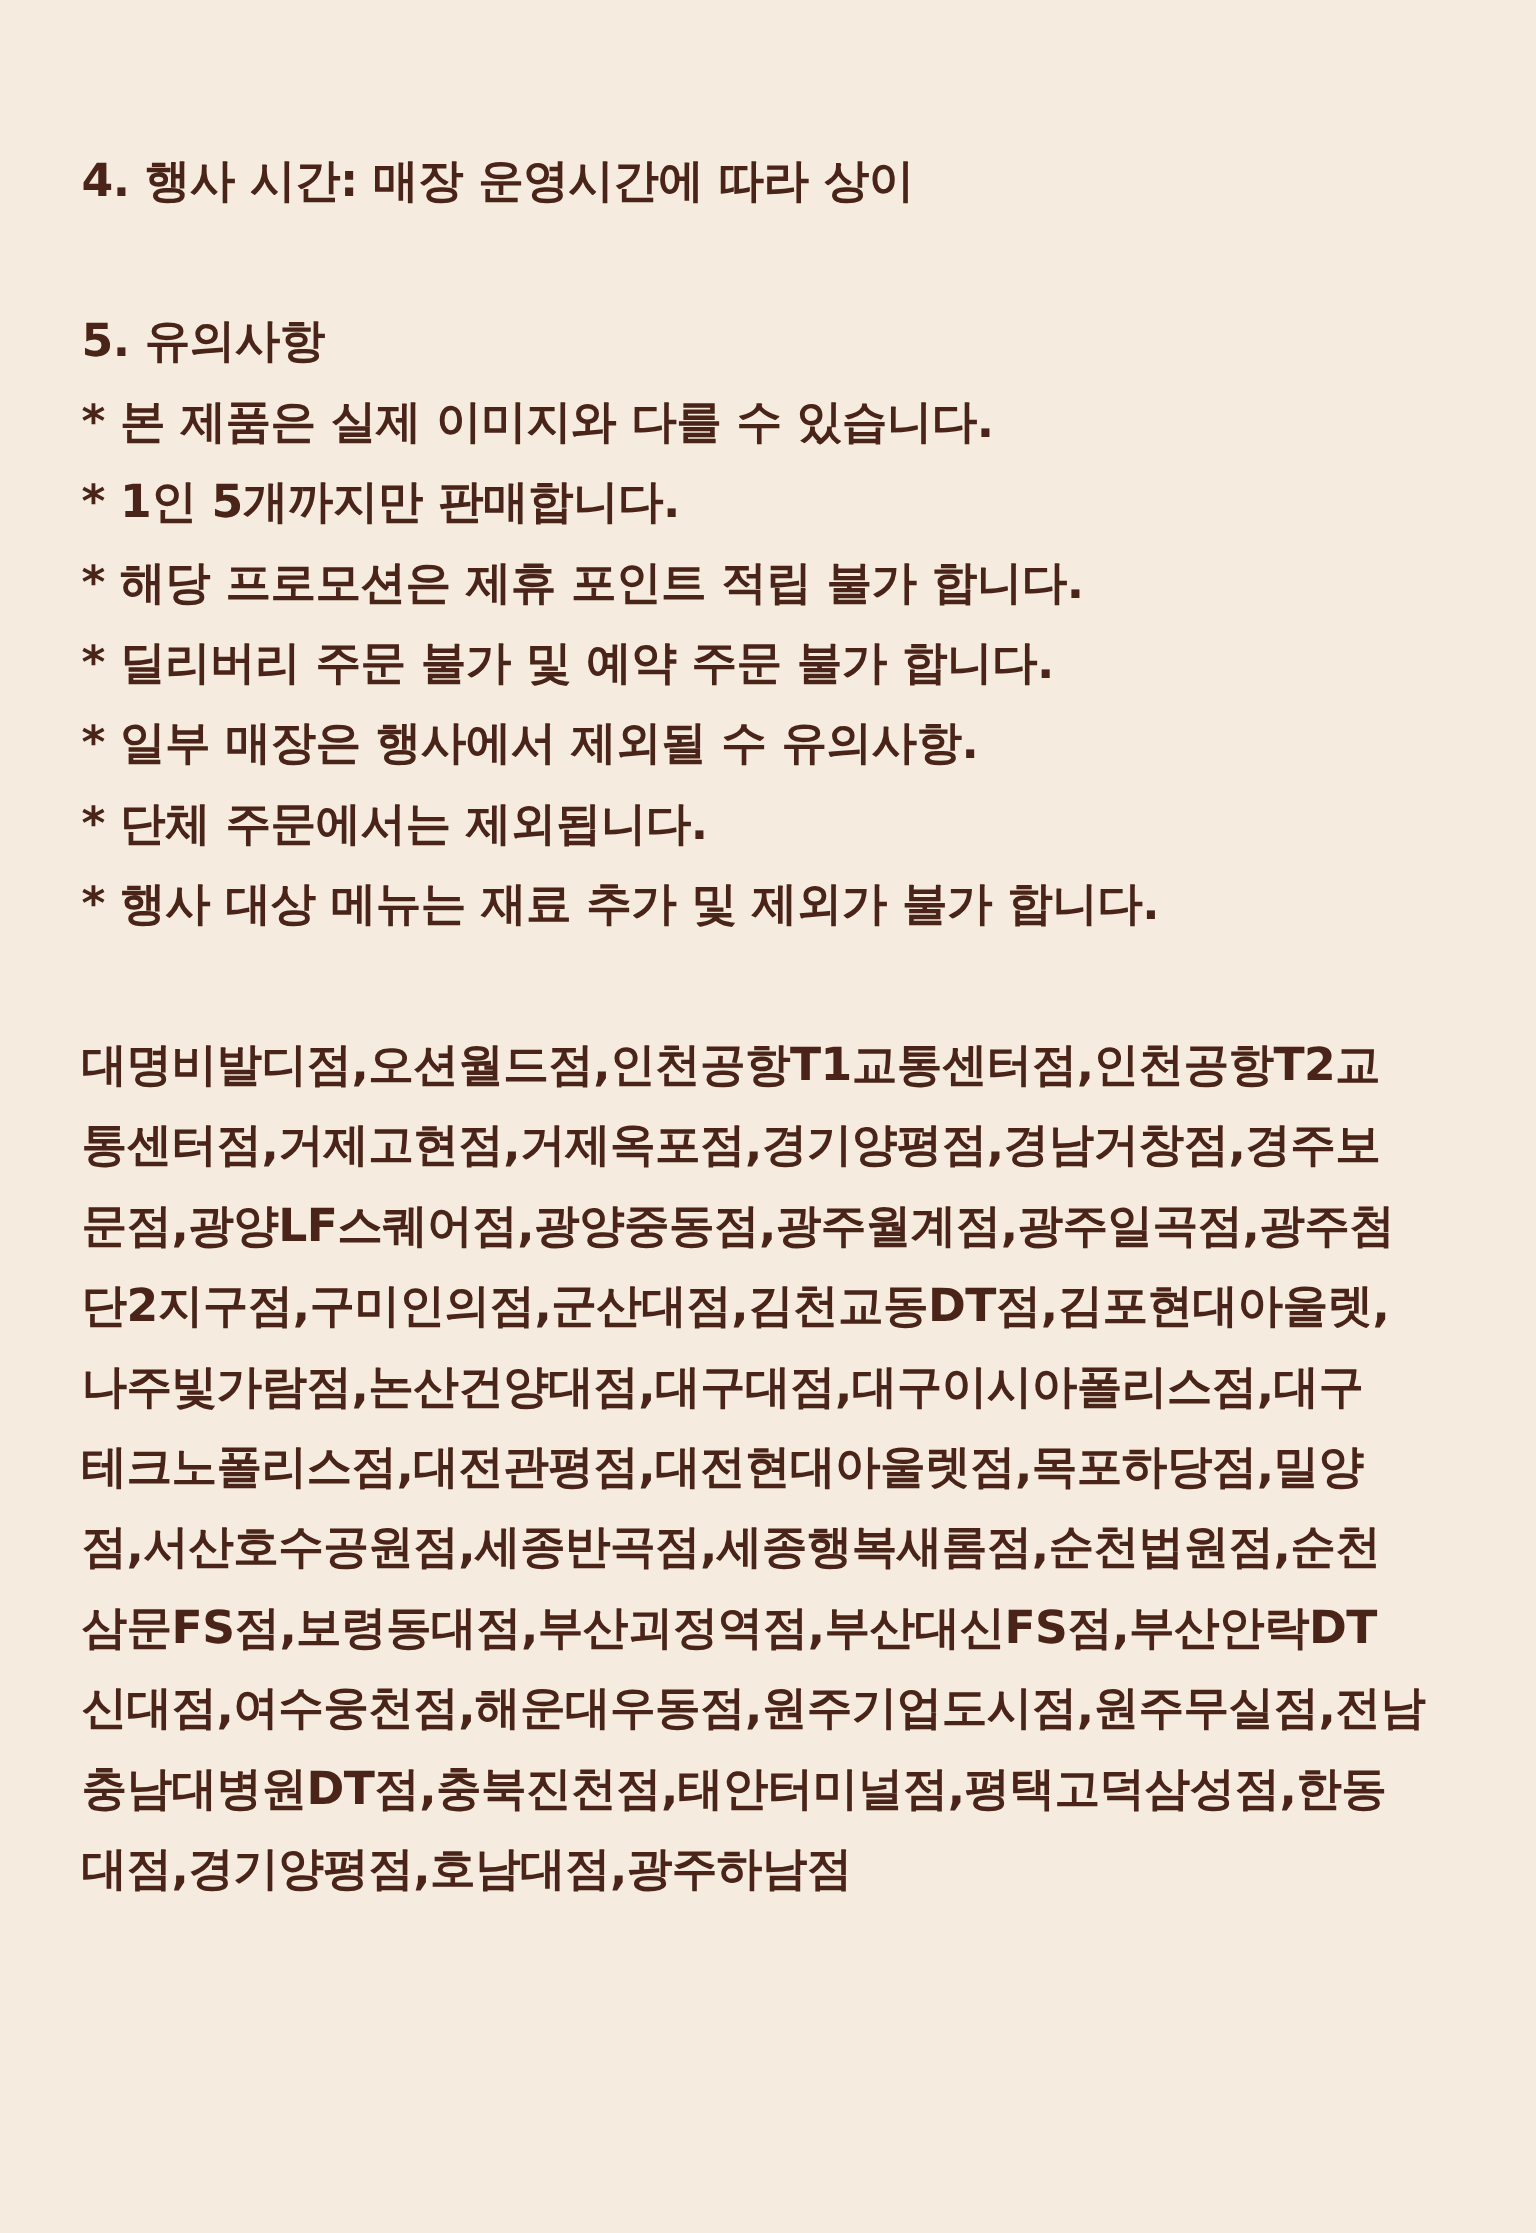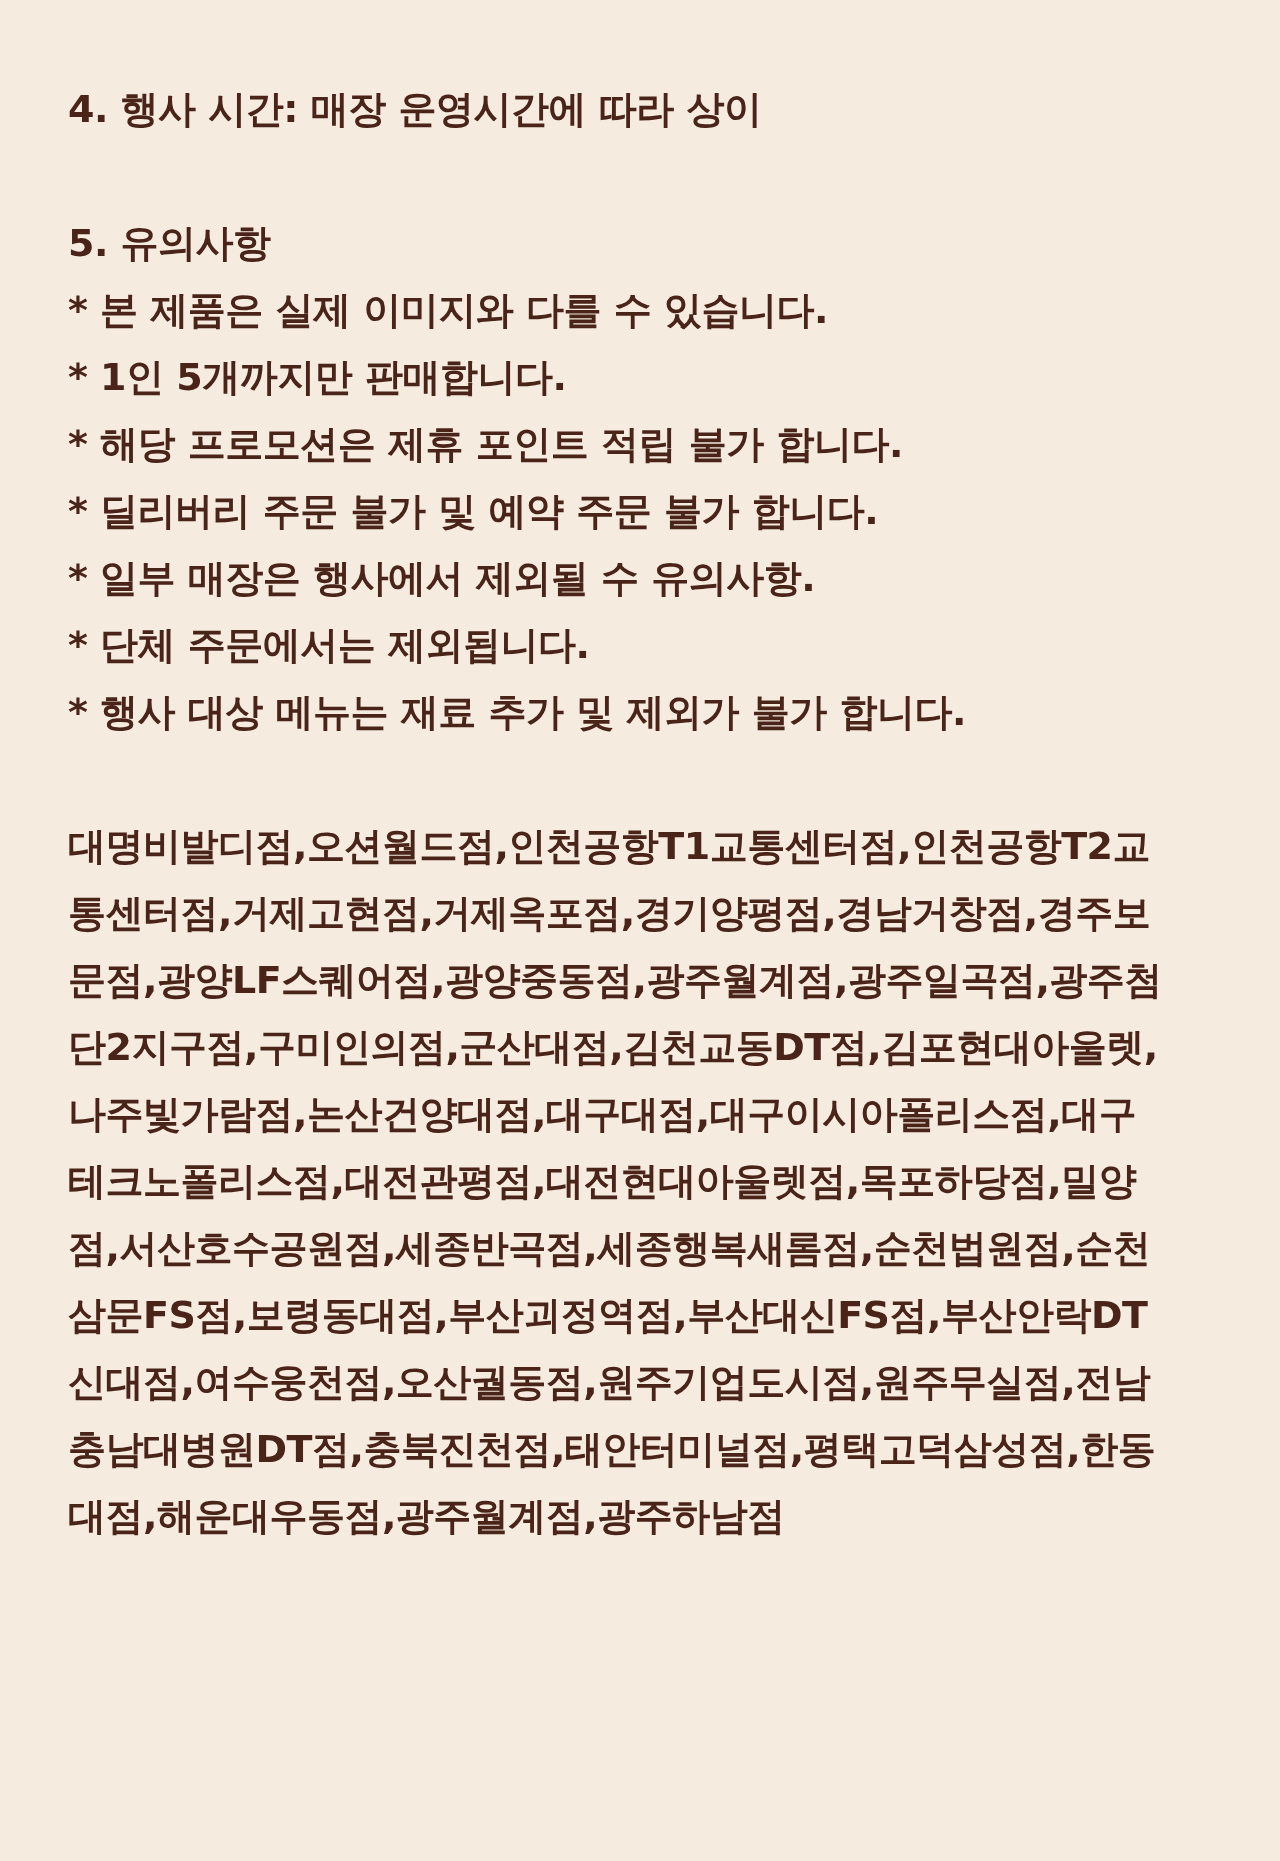--- a/index.html
+++ b/index.html
@@ -12,21 +12,21 @@
       background: #f5ebdf;
       color: #4a2419;
       font-family: "DejaVu Sans", "Liberation Sans", sans-serif;
       overflow: hidden;
     }
     .page {
       position: relative;
       width: 1280px;
       height: 1461px;
       box-sizing: border-box;
-      padding: 76px 60px 0 68px;
+      padding: 117px 60px 0 68px;
     }
     .line {
       font-size: 38px;
       font-weight: bold;
       line-height: 67px;
       height: 67px;
       white-space: nowrap;
       letter-spacing: -0.5px;
     }
     .blank {
@@ -68,19 +68,19 @@
   <div class="section">
     <ul class="stores">
       <li class="line">대명비발디점,오션월드점,인천공항T1교통센터점,인천공항T2교</li>
       <li class="line">통센터점,거제고현점,거제옥포점,경기양평점,경남거창점,경주보</li>
       <li class="line">문점,광양LF스퀘어점,광양중동점,광주월계점,광주일곡점,광주첨</li>
       <li class="line">단2지구점,구미인의점,군산대점,김천교동DT점,김포현대아울렛,</li>
       <li class="line">나주빛가람점,논산건양대점,대구대점,대구이시아폴리스점,대구</li>
       <li class="line">테크노폴리스점,대전관평점,대전현대아울렛점,목포하당점,밀양</li>
       <li class="line">점,서산호수공원점,세종반곡점,세종행복새롬점,순천법원점,순천</li>
       <li class="line">삼문FS점,보령동대점,부산괴정역점,부산대신FS점,부산안락DT</li>
-      <li class="line">신대점,여수웅천점,오산궐동점,원주기업도시점,원주무실점,전남</li>
+      <li class="line">신대점,여수웅천점,해운대우동점,원주기업도시점,원주무실점,전남</li>
       <li class="line">충남대병원DT점,충북진천점,태안터미널점,평택고덕삼성점,한동</li>
-      <li class="line">대점,해운대우동점,광주월계점,광주하남점</li>
+      <li class="line">대점,경기양평점,호남대점,광주하남점</li>
     </ul>
   </div>
 
 </div>
 
 </body></html>

